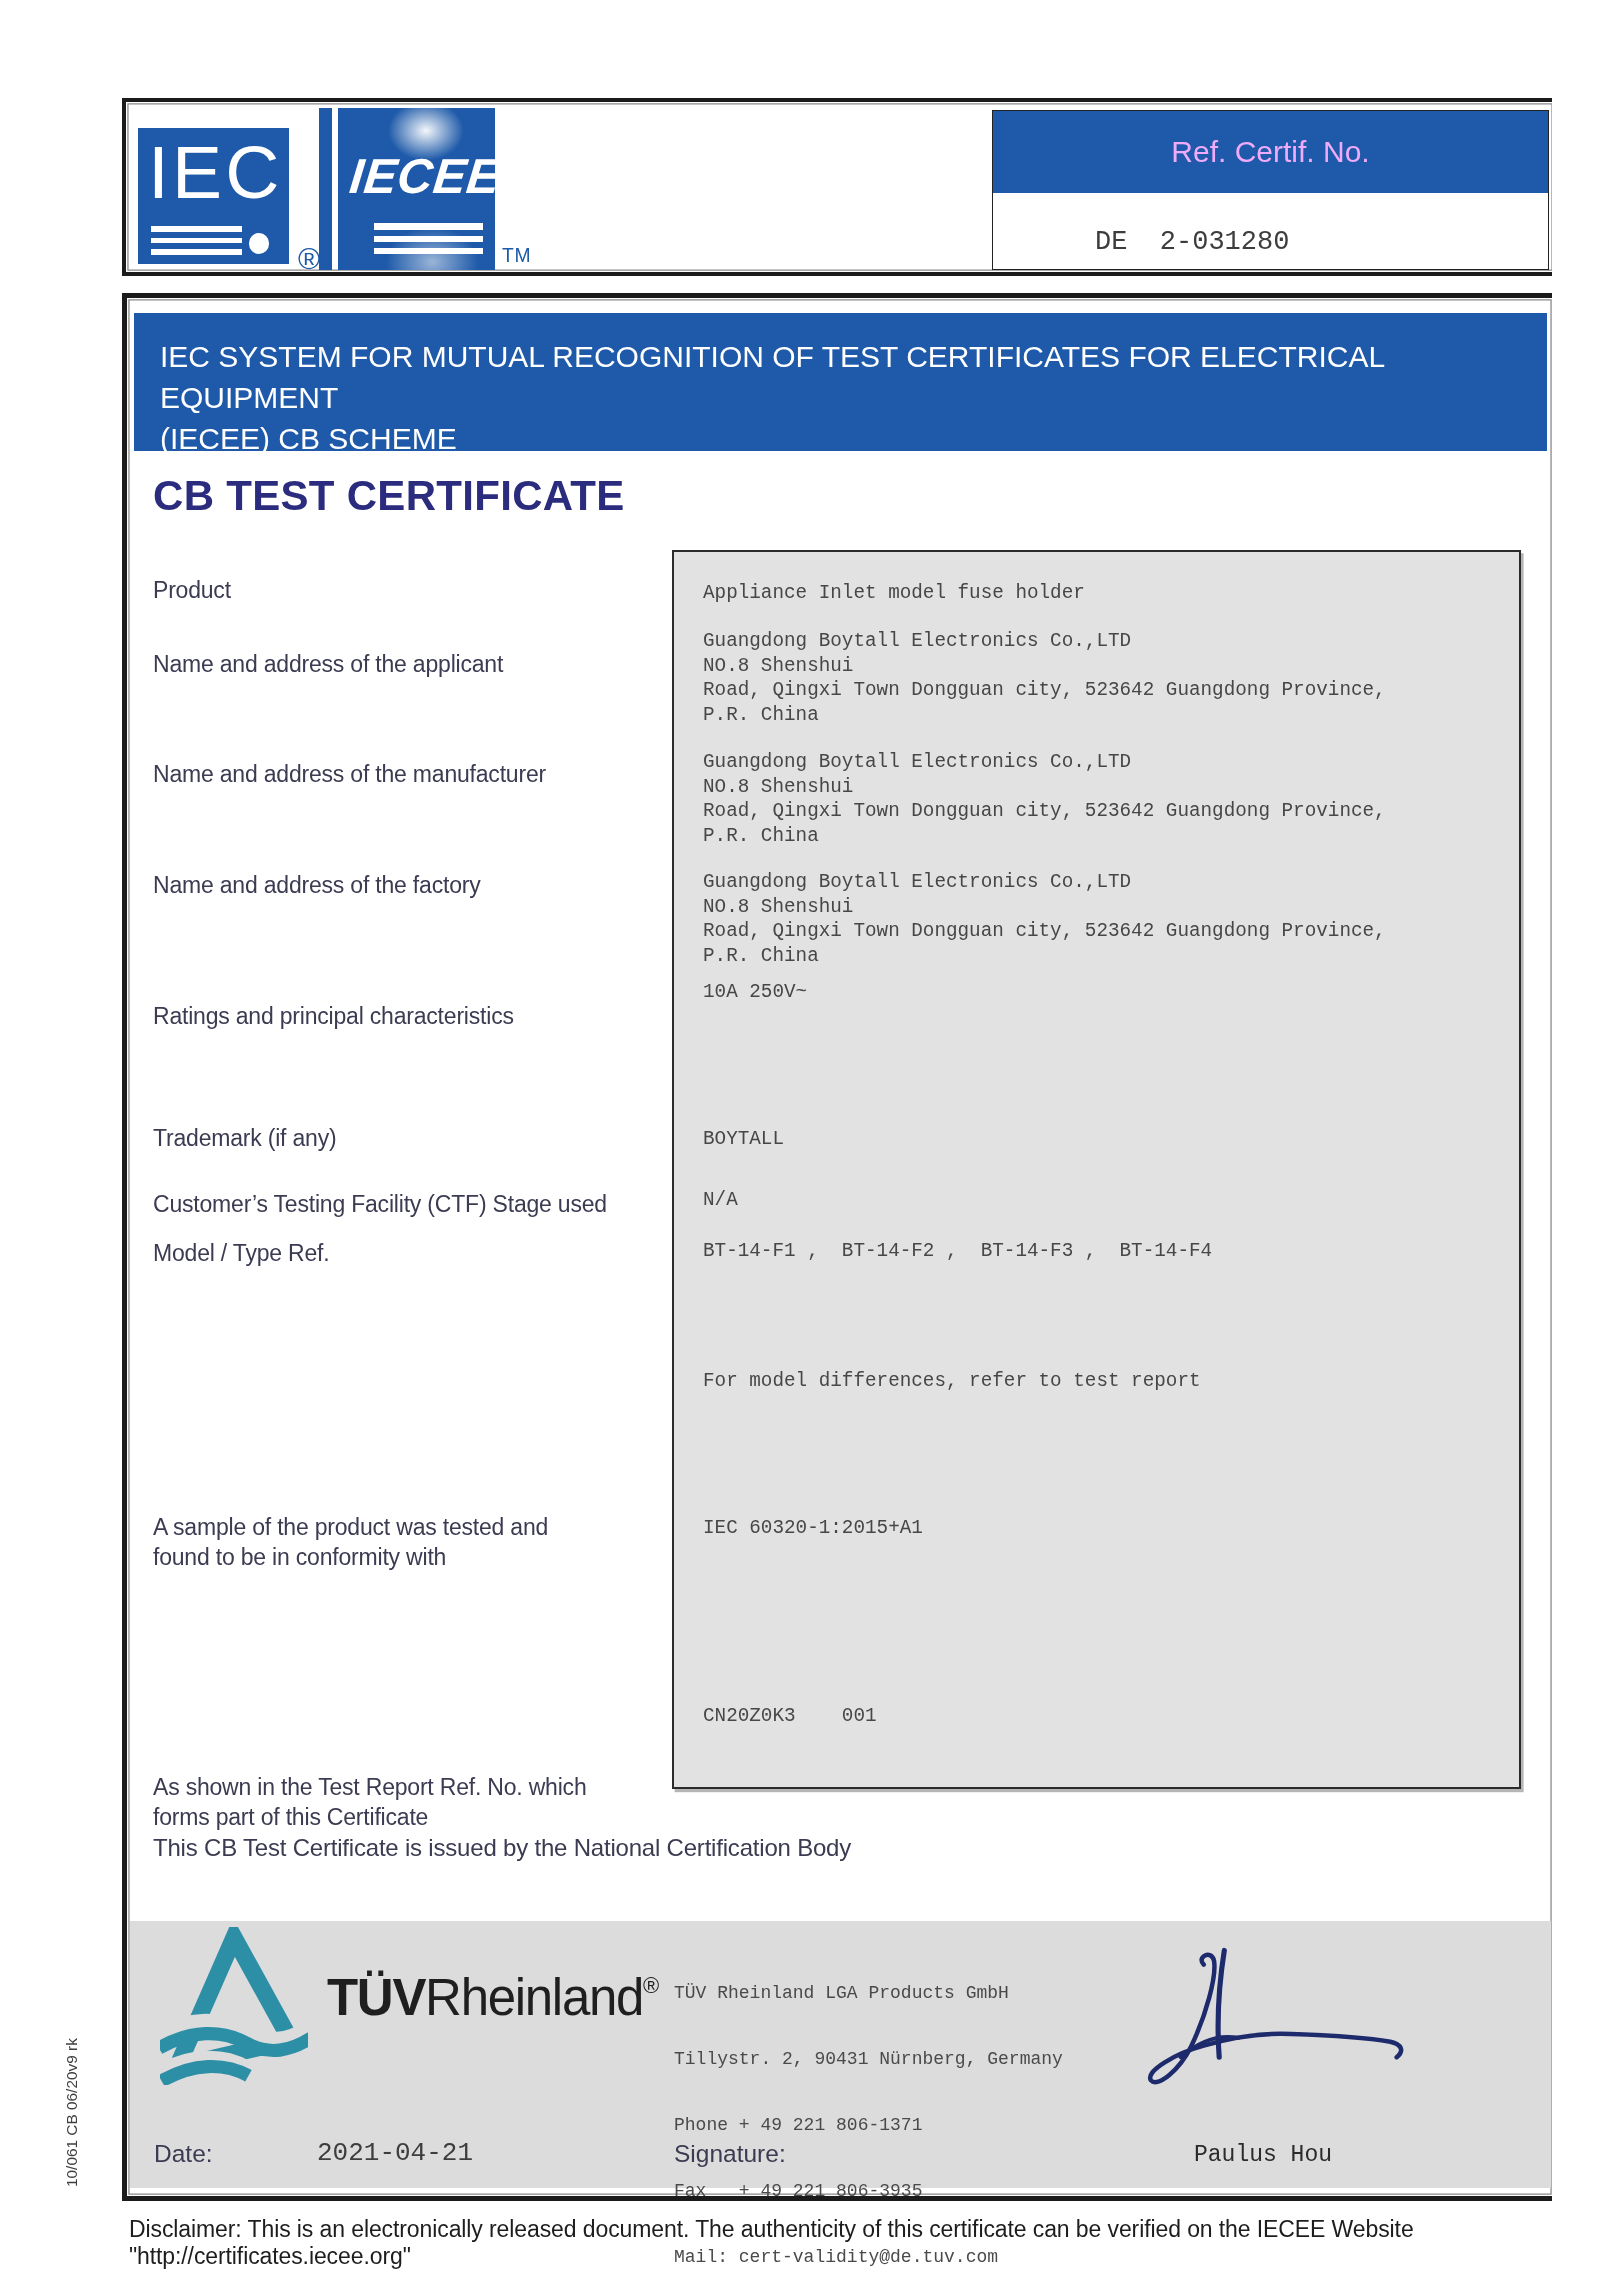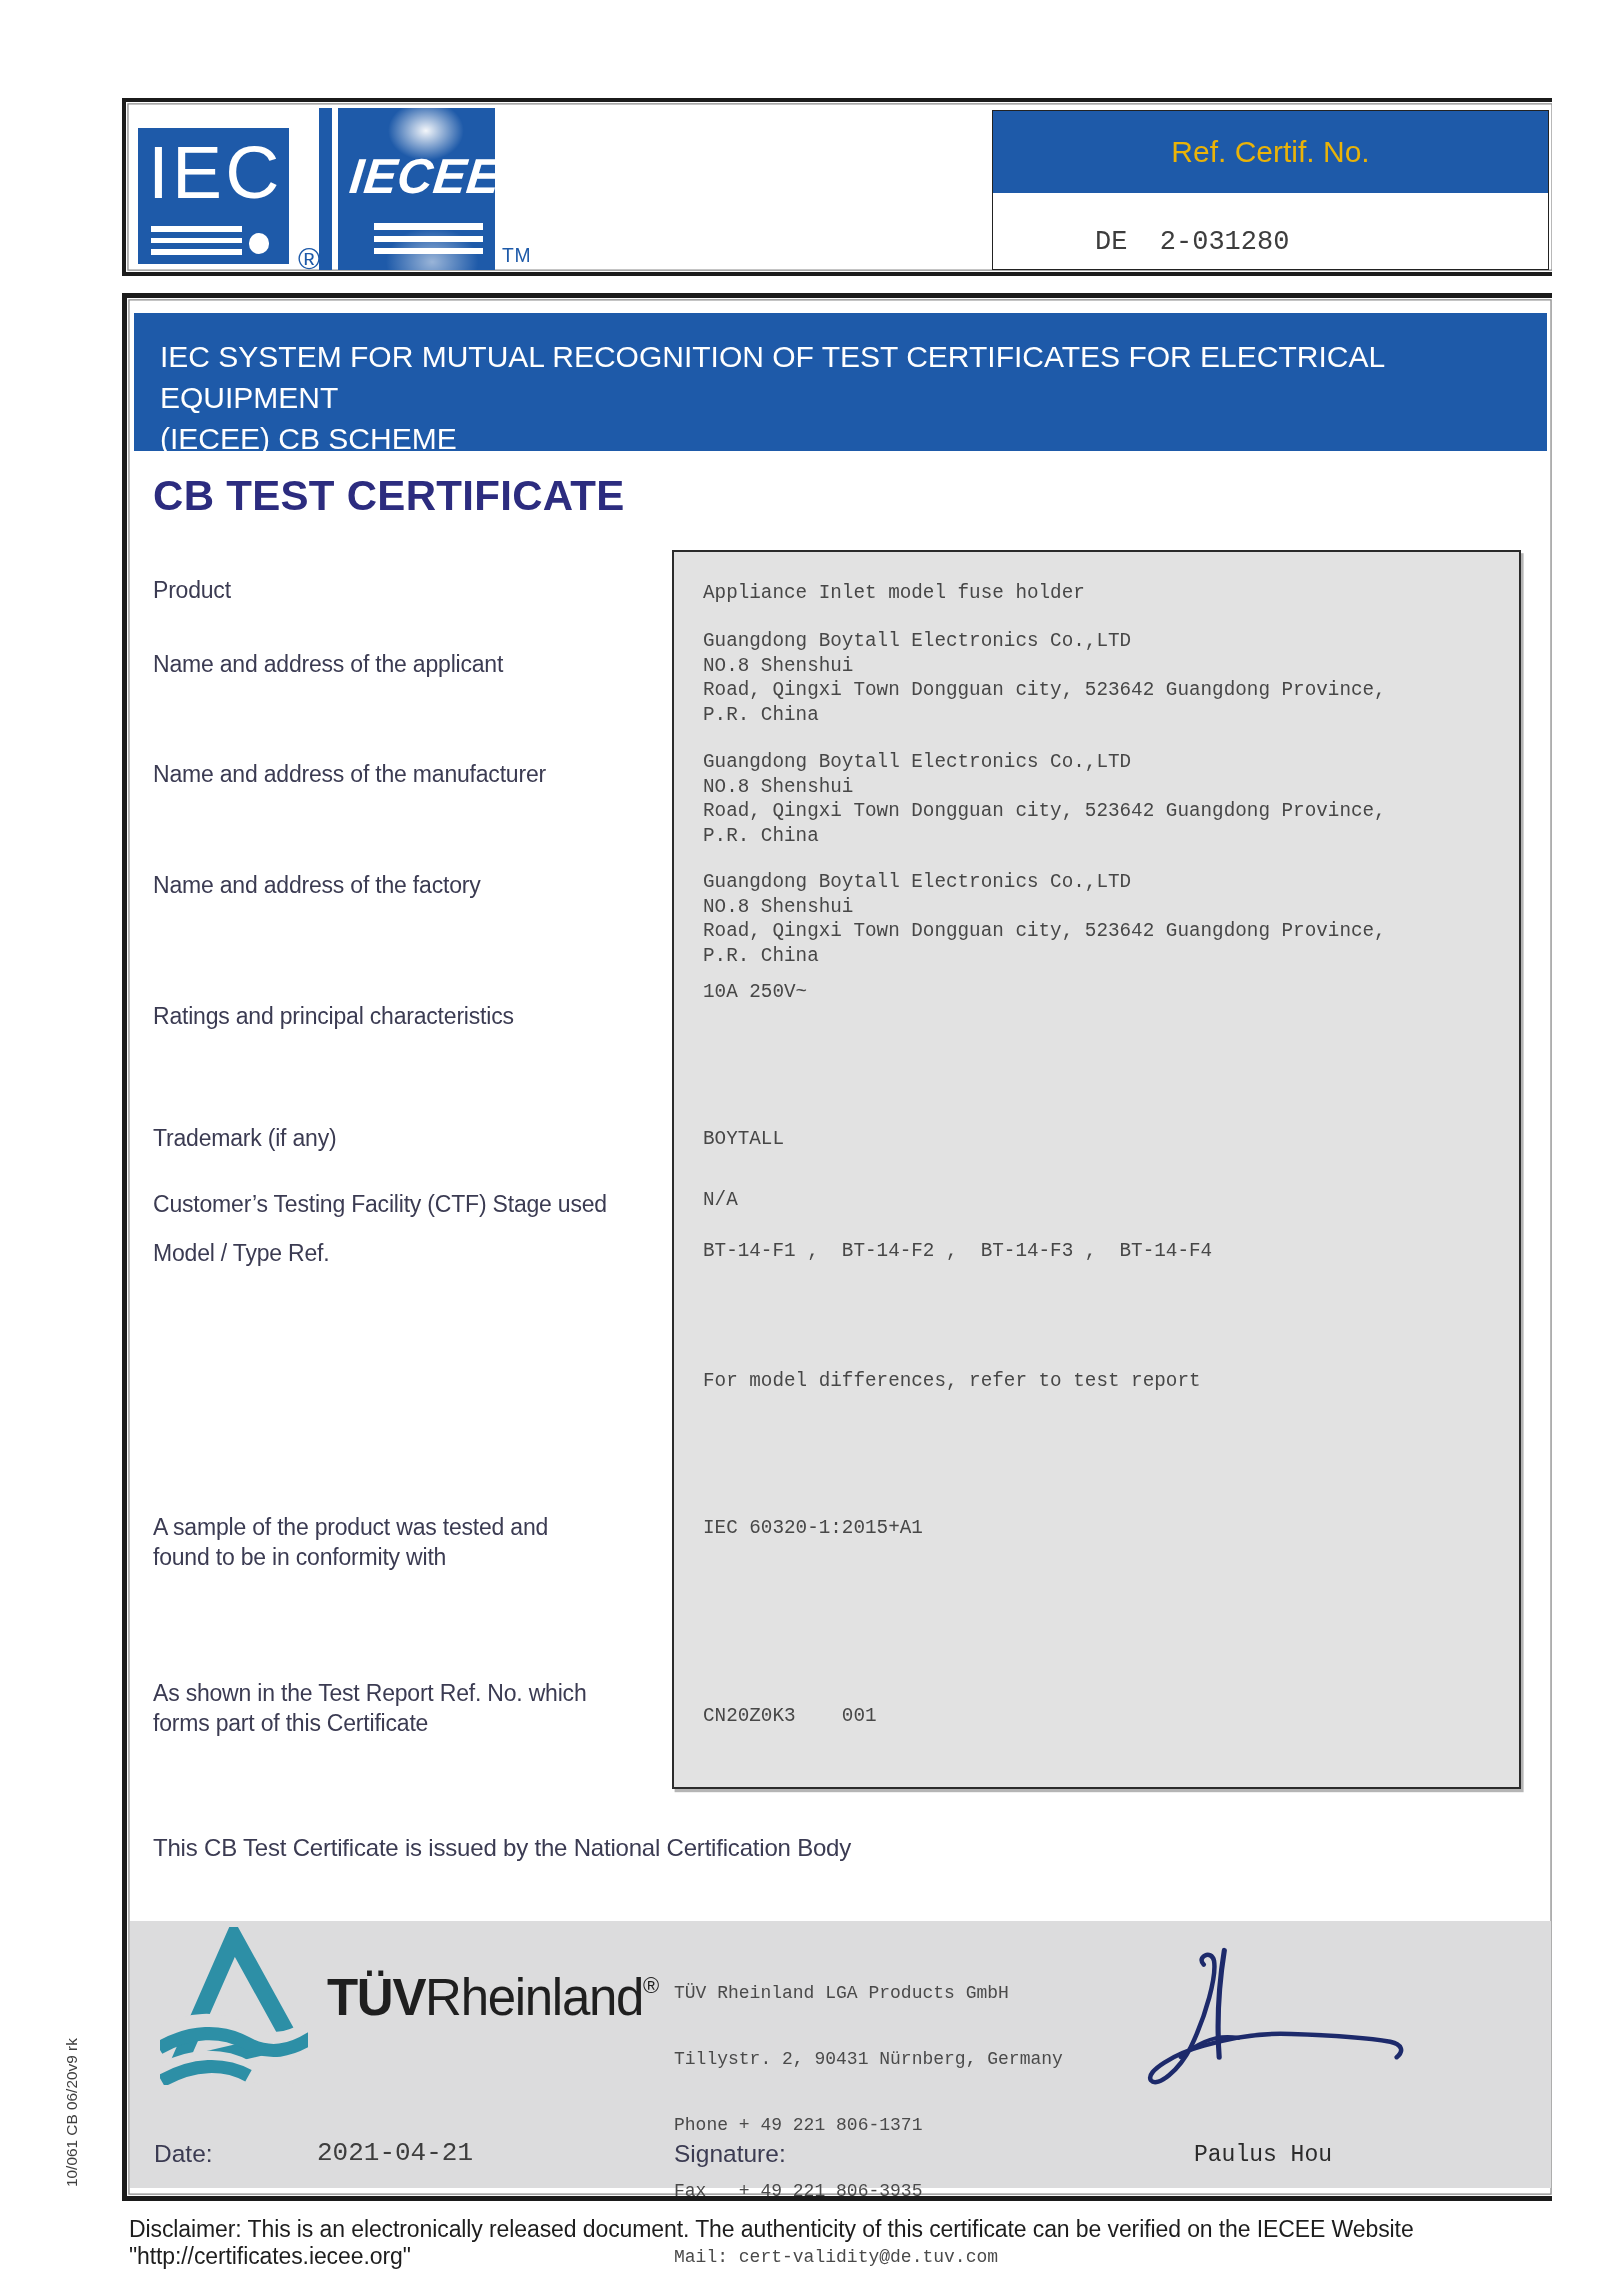--- a/index.html
+++ b/index.html
@@ -24,21 +24,21 @@
                         #1e5aa9;overflow:hidden;}
   .iecee-text{font-size:49px;font-weight:700;font-style:italic;color:#fff;letter-spacing:0.6px;
               transform:skewX(-6deg);margin:40px 0 0 11.6px;}
   .iecee-stripes{position:absolute;left:36px;top:115px;width:109px;}
   .iecee-stripe{height:6.4px;background:#fff;margin-bottom:5.8px;}
   .tm-mark{position:absolute;left:376px;top:143px;font-size:19.3px;color:#1e5aa9;letter-spacing:0.6px;}
 
   .ref-box{position:absolute;left:866px;top:7.7px;width:557px;height:160px;border:1.9px solid #222;
            background:#fff;box-sizing:border-box;}
   .ref-head{height:82px;background:#1e5aa9;display:flex;align-items:center;justify-content:center;}
-  .ref-head-label{color:#eab308;font-size:30px;}
+  .ref-head-label{color:#f0abfc;font-size:30px;}
   .ref-value{padding:34px 0 0 102px;font-family:"Liberation Mono",monospace;font-size:27px;color:#3d3d3d;
              white-space:pre-wrap;}
 
   
   .main-frame{position:absolute;left:122px;top:293px;width:1436px;height:1908px;
               border:5.1px solid #1b1b1b;background:#fff;box-sizing:border-box;
               box-shadow:inset 0 0 0 1.3px #fdfdfd, inset 0 0 0 2.6px #8a8a8a;}
 
   .banner{position:absolute;left:134px;top:313px;width:1413px;height:138px;background:#1e5aa9;}
   .banner-line{color:#fff;font-size:30px;line-height:41px;padding-left:26px;}
@@ -47,21 +47,21 @@
   .doc-title{position:absolute;left:153px;top:472px;font-size:42px;font-weight:700;color:#2c2c7f;
              letter-spacing:0.3px;}
 
   .value-box{position:absolute;left:672px;top:550px;width:849px;height:1239px;background:#e2e2e2;
              border:2.6px solid #2b2b2b;box-sizing:border-box;
              box-shadow:2.6px 3.2px 0 rgba(70,70,70,.40);}
 
   .lbl{position:absolute;left:153px;width:541px;font-size:23px;line-height:30px;color:#3b3b52;
        white-space:pre-line;letter-spacing:-0.2px;}
   .l0{top:575px}.l1{top:649px}.l2{top:759px}.l3{top:870px}.l4{top:1001px}
-  .l5{top:1123px}.l6{top:1189px}.l7{top:1238px}.l8{top:1368px}.l9{top:1512px}.l10{top:1678px}
+  .l5{top:1123px}.l6{top:1189px}.l7{top:1238px}.l8{top:1368px}.l9{top:1512px}.l10{top:1772px}
 
   .val{position:absolute;left:703px;font-family:"Liberation Mono",monospace;font-size:19.3px;
        line-height:24.5px;color:#474747;white-space:pre-wrap;}
   .v0{top:581px}.v1{top:629px}.v2{top:750px}.v3{top:870px}.v4{top:980px}
   .v5{top:1127px}.v6{top:1188px}.v7{top:1239px}.v8{top:1369px}.v9{top:1516px}.v10{top:1704px}
 
   .issued-by{position:absolute;left:153px;top:1834px;font-size:24px;color:#3b3b52;letter-spacing:-0.2px;}
 
   
   .ncb-band{position:absolute;left:130px;top:1921px;width:1421px;height:267px;background:#dcdcdd;}

